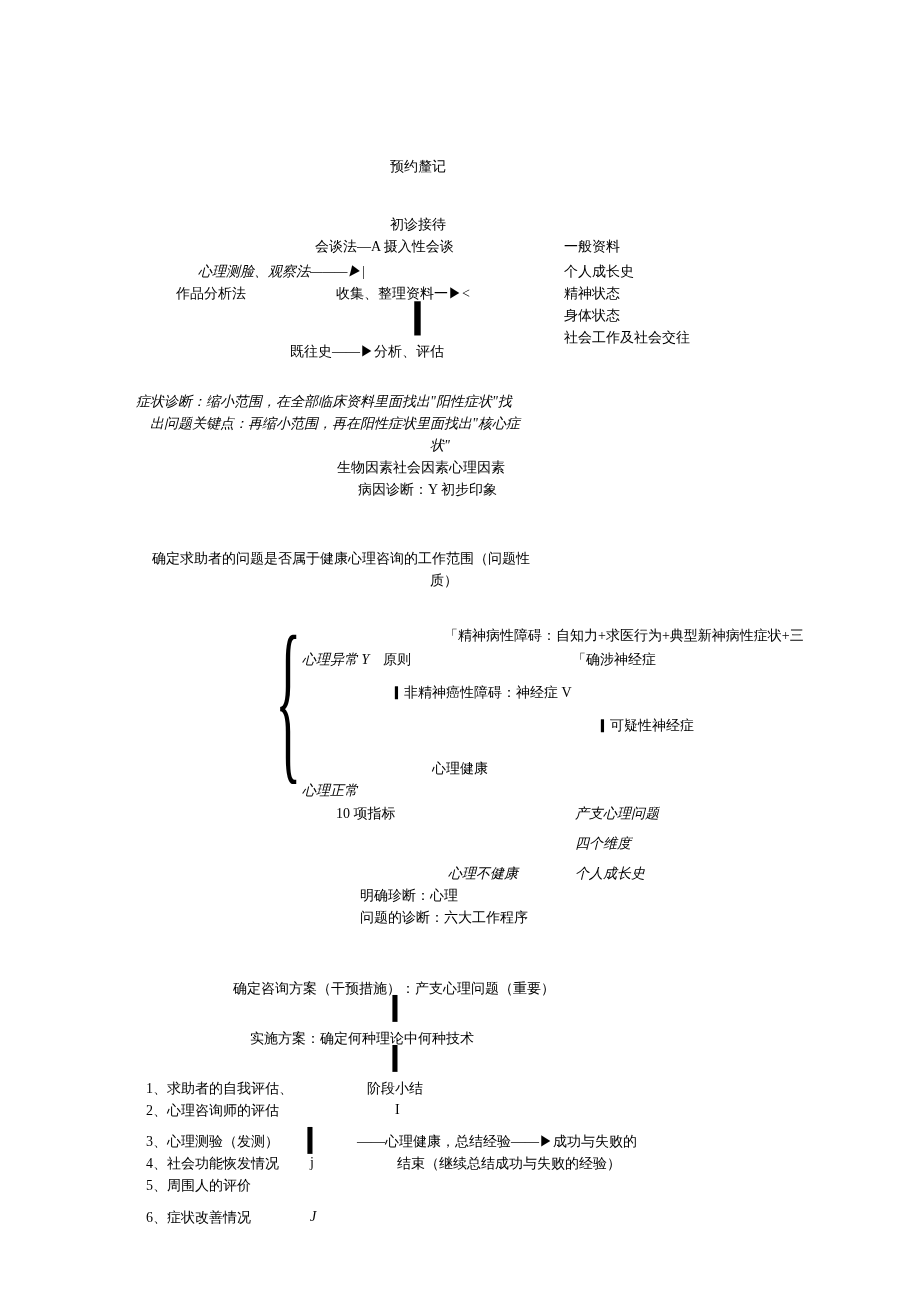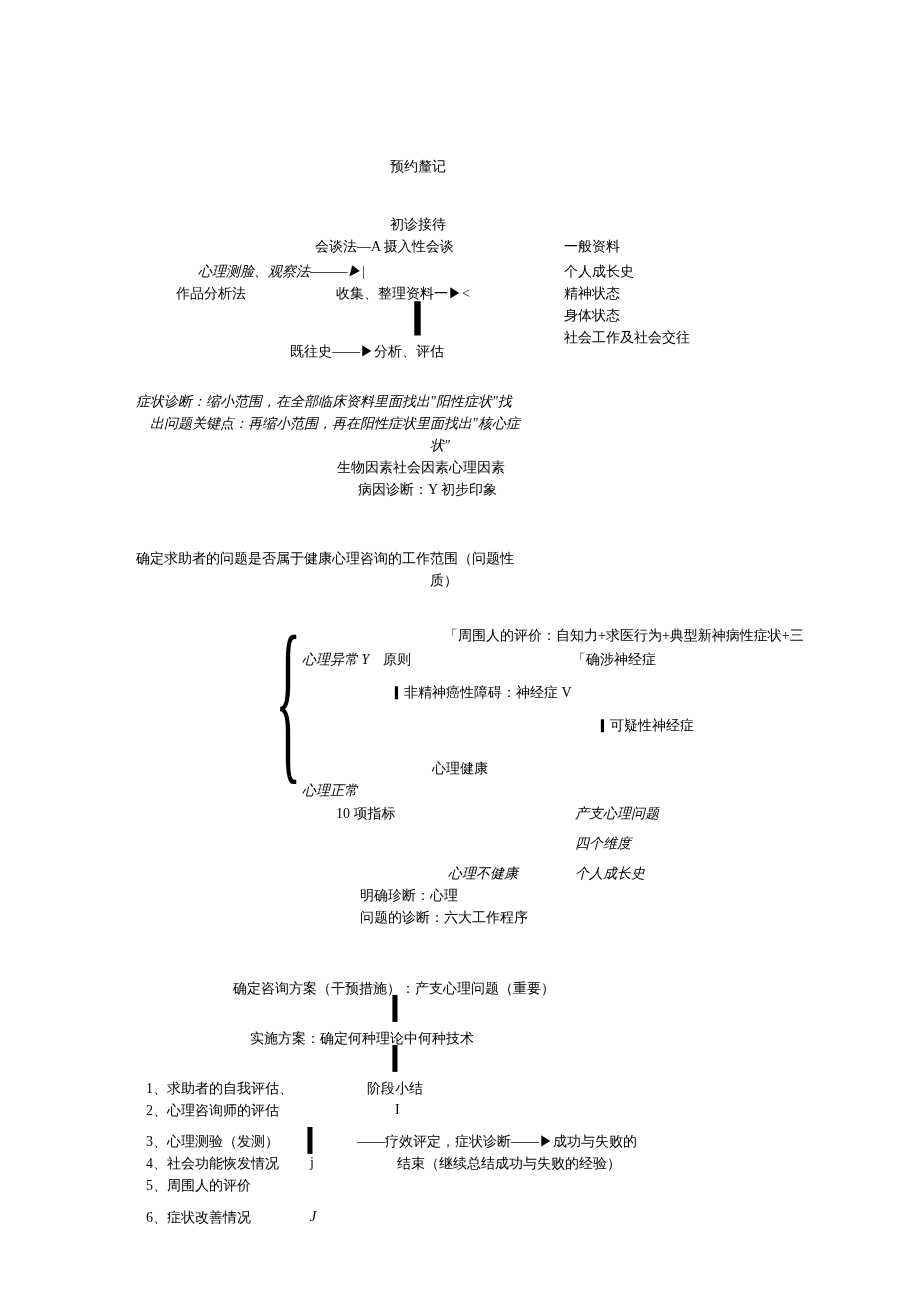--- a/index.html
+++ b/index.html
@@ -42,26 +42,26 @@
 
 <div class="abs bold" style="left:415px; top:302px; font-size:28px;">▎</div>
 <div class="abs" style="left:290px; top:343px;">既往史——▶分析、评估</div>
 
 <div class="abs italic" style="left:136px; top:393px;">症状诊断：缩小范围，在全部临床资料里面找出"阳性症状"找</div>
 <div class="abs italic" style="left:150px; top:415px;">出问题关键点：再缩小范围，再在阳性症状里面找出"核心症</div>
 <div class="abs italic" style="left:430px; top:437px;">状"</div>
 <div class="abs" style="left:337px; top:459px;text-align:center;">生物因素社会因素心理因素</div>
 <div class="abs" style="left:358px; top:481px;">病因诊断：Y 初步印象</div>
 
-<div class="abs" style="left:136px; top:550px;">确定求助者的问题是否属于健康心理咨询的工作范围（问题性</div>
+<div class="abs" style="left:152px; top:550px;">确定求助者的问题是否属于健康心理咨询的工作范围（问题性</div>
 <div class="abs" style="left:430px; top:572px;">质）</div>
 
 <div class="abs brace" style="left:245px; top:610px;">{</div>
 
-<div class="abs" style="left:444px; top:627px;">「周围人的评价：自知力+求医行为+典型新神病性症状+三</div>
+<div class="abs" style="left:444px; top:627px;">「精神病性障碍：自知力+求医行为+典型新神病性症状+三</div>
 <div class="abs italic" style="left:302px; top:651px;">心理异常 Y</div>
 <div class="abs" style="left:383px; top:651px;">原则</div>
 <div class="abs" style="left:572px; top:651px;">「确涉神经症</div>
 <div class="abs" style="left:390px; top:684px;">▎非精神癌性障碍：神经症 V</div>
 <div class="abs" style="left:596px; top:717px;">▎可疑性神经症</div>
 
 <div class="abs" style="left:432px; top:760px;">心理健康</div>
 <div class="abs italic" style="left:302px; top:782px;">心理正常</div>
 <div class="abs" style="left:302px; top:805px;margin-left:34px;">10 项指标</div>
 <div class="abs italic" style="left:575px; top:805px;">产支心理问题</div>
@@ -82,16 +82,16 @@
 <div class="abs" style="left:146px; top:1155px;">4、社会功能恢发情况</div>
 <div class="abs" style="left:146px; top:1177px;">5、周围人的评价</div>
 <div class="abs" style="left:146px; top:1209px;">6、症状改善情况</div>
 
 <div class="abs" style="left:367px; top:1080px;">阶段小结</div>
 <div class="abs" style="left:395px; top:1102px;">I</div>
 
 <div class="abs bold" style="left:308px; top:1128px; font-size:22px;">▎</div>
 <div class="abs" style="left:310px; top:1155px;">j</div>
 
-<div class="abs" style="left:357px; top:1133px;">——疗效评定，症状诊断——▶成功与失败的</div>
+<div class="abs" style="left:357px; top:1133px;">——心理健康，总结经验——▶成功与失败的</div>
 <div class="abs" style="left:397px; top:1155px;">结束（继续总结成功与失败的经验）</div>
 
 <div class="abs italic" style="left:310px; top:1209px;">J</div>
 
 </body></html>

